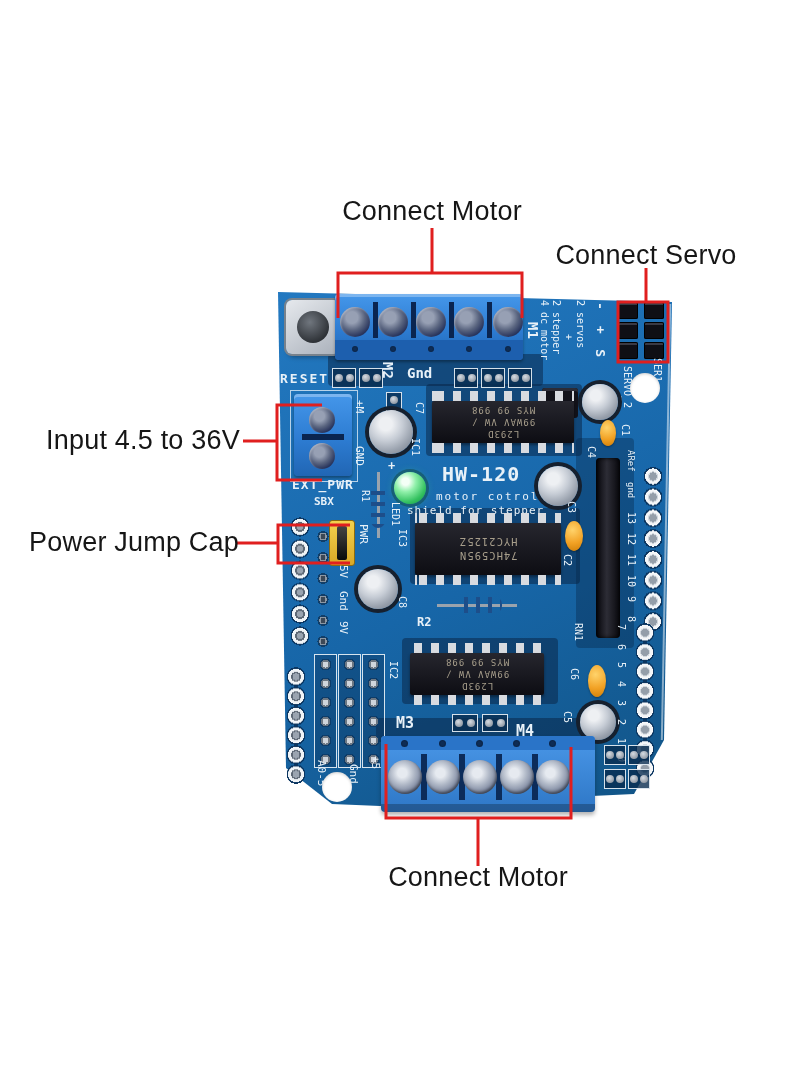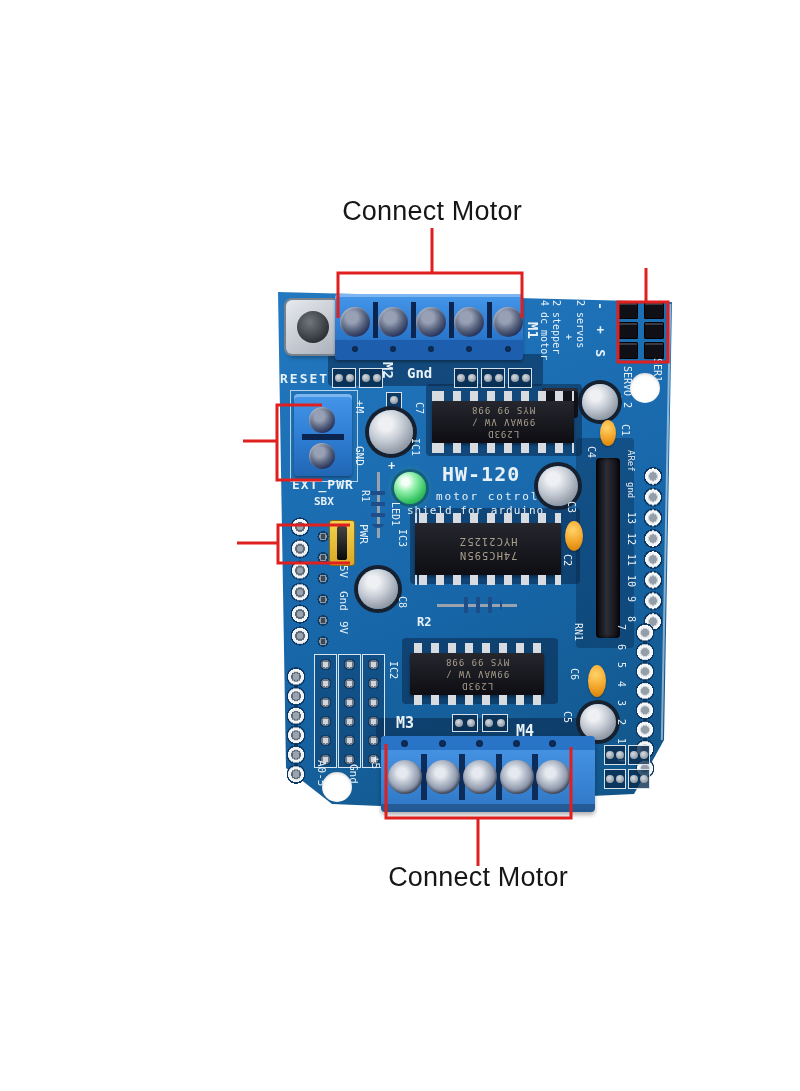--- a/index.html
+++ b/index.html
@@ -177,21 +177,21 @@
           <div>L293D</div>
           <div>99WAV VW /</div>
           <div>MYS 99 998</div>
         </div>
       </div>
       <div class="legs"></div>
     </div>
 
     <div class="silk" style="left:166px;top:176px;font-size:20px;font-weight:bold;letter-spacing:1px">HW-120</div>
     <div class="silk" style="left:160px;top:203px;font-size:11px;letter-spacing:2px">motor cotrol</div>
-    <div class="silk" style="left:131px;top:217px;font-size:11px;letter-spacing:1px">shield for arduino</div>
+    <div class="silk" style="left:131px;top:217px;font-size:11px;letter-spacing:1px">shield for stepper</div>
 
     <div class="lead" style="left:101px;top:184px;width:3px;height:66px"></div>
     <div class="rbody" style="left:95px;top:196px;width:14px;height:44px;background-image:repeating-linear-gradient(180deg,rgba(0,0,0,0) 0 7px,#1d4e8a 7px 11px)"></div>
     <div class="silk vt" style="left:84px;top:202px;font-size:10px">R1</div>
     <div class="silk" style="left:112px;top:172px;font-size:12px;font-weight:bold">+</div>
     <div class="led" style="left:118px;top:184px;width:32px;height:32px"></div>
     <div class="silk vt" style="left:114px;top:214px;font-size:10px">LED1</div>
 
     <div class="cap" style="left:262px;top:178px;width:40px;height:40px"></div>
     <div class="silk vt" style="left:290px;top:213px;font-size:10px">C3</div>
@@ -314,14 +314,17 @@
   <svg class="redlines" width="800" height="1091" viewBox="0 0 800 1091" fill="none" stroke="currentColor" stroke-width="3">
     <path d="M432 228 V273 M338 318 V273 H522 V318"></path>
     <path d="M646 268 V302"></path>
     <rect x="618" y="302" width="50" height="60"></rect>
     <path d="M243 441 H277 M322 405 H277 V480 H322"></path>
     <path d="M237 543 H278 M350 525 H278 V563 H350"></path>
     <path d="M386 744 V818 H571 V747 M478 818 V866"></path>
   </svg>
 
   <div class="ann" style="left:320px;top:196px;width:224px">Connect Motor</div>
+  <div class="ann" style="left:536px;top:240px;width:220px">Connect Servo</div>
+  <div class="ann" style="left:36px;top:425px;width:214px">Input 4.5 to 36V</div>
+  <div class="ann" style="left:28px;top:527px;width:212px">Power Jump Cap</div>
   <div class="ann" style="left:368px;top:862px;width:220px">Connect Motor</div>
 </div>
 
 </body></html>

